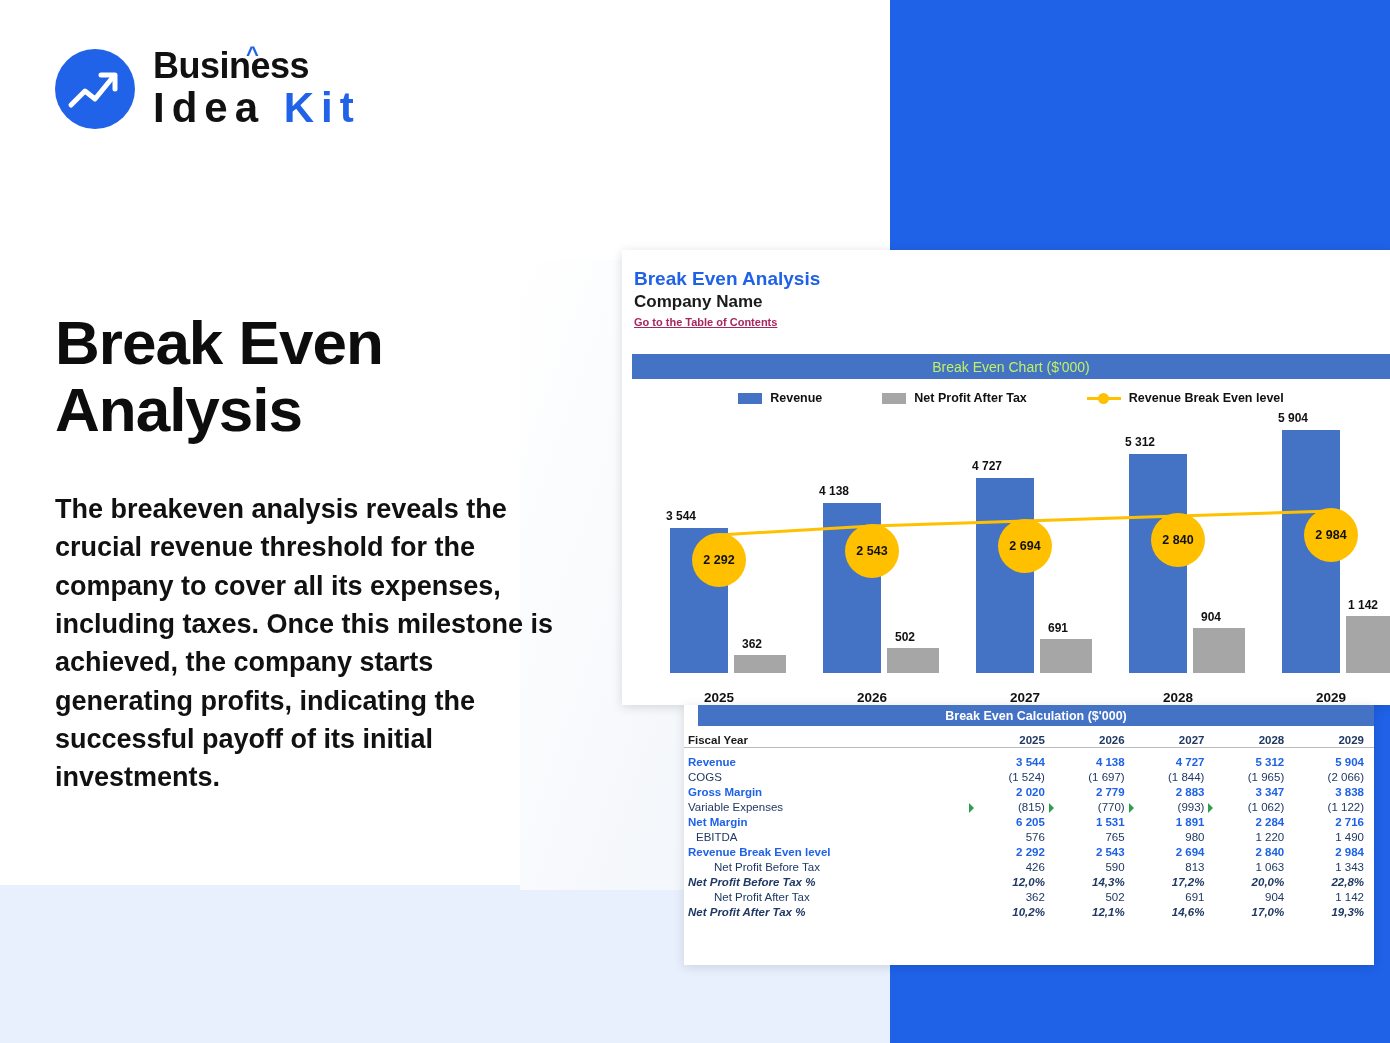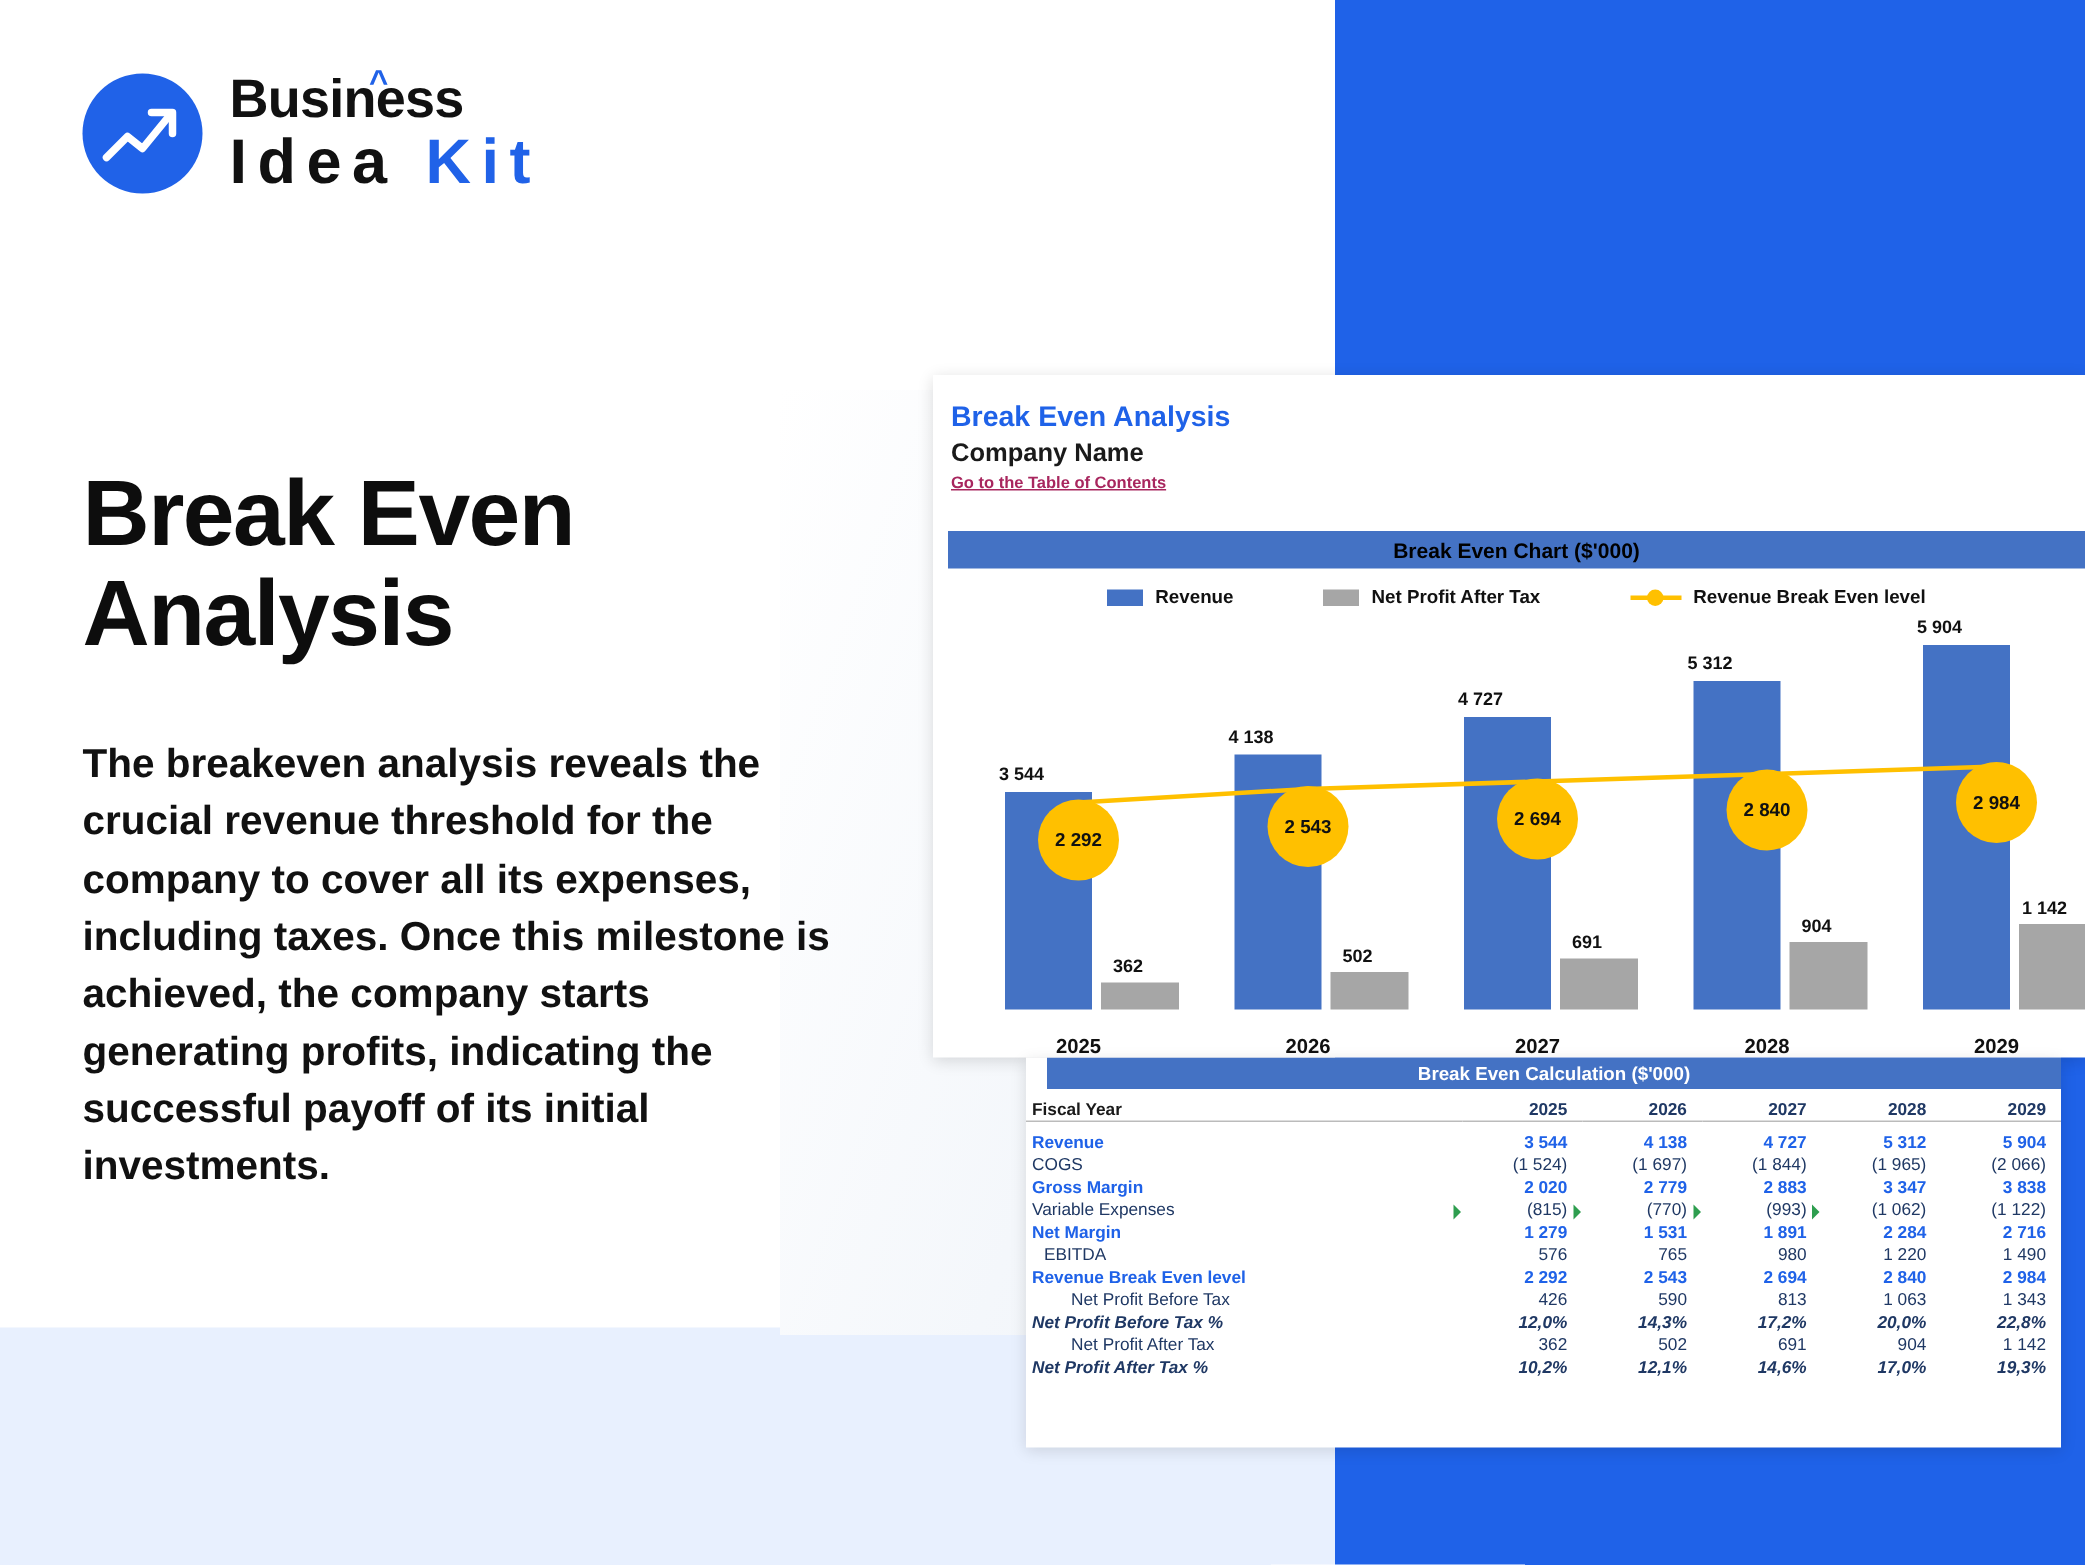--- a/index.html
+++ b/index.html
@@ -84,22 +84,22 @@
     position: absolute; left: 12px; top: 42px;
     font-size: 17px; font-weight: bold; color: #1a1a1a;
   }
   .sheet-link {
     position: absolute; left: 12px; top: 66px;
     font-size: 11px; font-weight: bold; color: #a8265e;
     text-decoration: underline; cursor: pointer;
   }
   .chart-header {
     position: absolute; left: 10px; top: 104px; right: 0; height: 25px;
-    background: #4472c4; color: #000000;
-    font-size: 14px; font-weight: bold;
+    background: #4472c4; color: #bef264;
+    font-size: 14px; font-weight: normal;
     display: flex; align-items: center; justify-content: center;
   }
   .legend {
     position: absolute; left: 10px; top: 134px; right: 0; height: 28px;
     display: flex; align-items: center; justify-content: center; gap: 60px;
     font-size: 12.5px; font-weight: bold; color: #111;
   }
   .legend-item { display: flex; align-items: center; gap: 8px; }
   .legend-swatch { width: 24px; height: 11px; display: inline-block; }
   .legend-line { width: 34px; height: 3px; background: #ffc000; position: relative; }
@@ -319,21 +319,21 @@
     <tr class="rowsub">
       <td class="label" style="">Variable Expenses</td>
       <td class="num flag">(815)</td>
       <td class="num flag">(770)</td>
       <td class="num flag">(993)</td>
       <td class="num flag">(1 062)</td>
       <td class="num">(1 122)</td>
     </tr>
     <tr class="rowmain">
       <td class="label">Net Margin</td>
-      <td class="num">1 279</td>
+      <td class="num">6 205</td>
       <td class="num">1 531</td>
       <td class="num">1 891</td>
       <td class="num">2 284</td>
       <td class="num">2 716</td>
     </tr>
     <tr class="rowsub">
       <td class="label" style="padding-left:12px">EBITDA</td>
       <td class="num">576</td>
       <td class="num">765</td>
       <td class="num">980</td>

